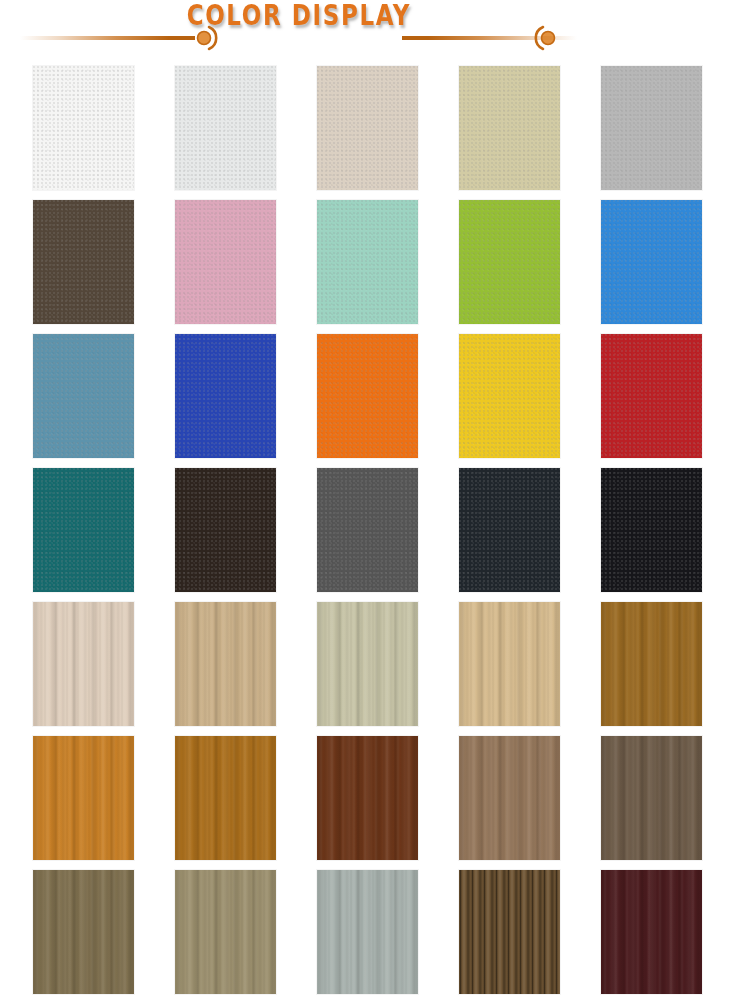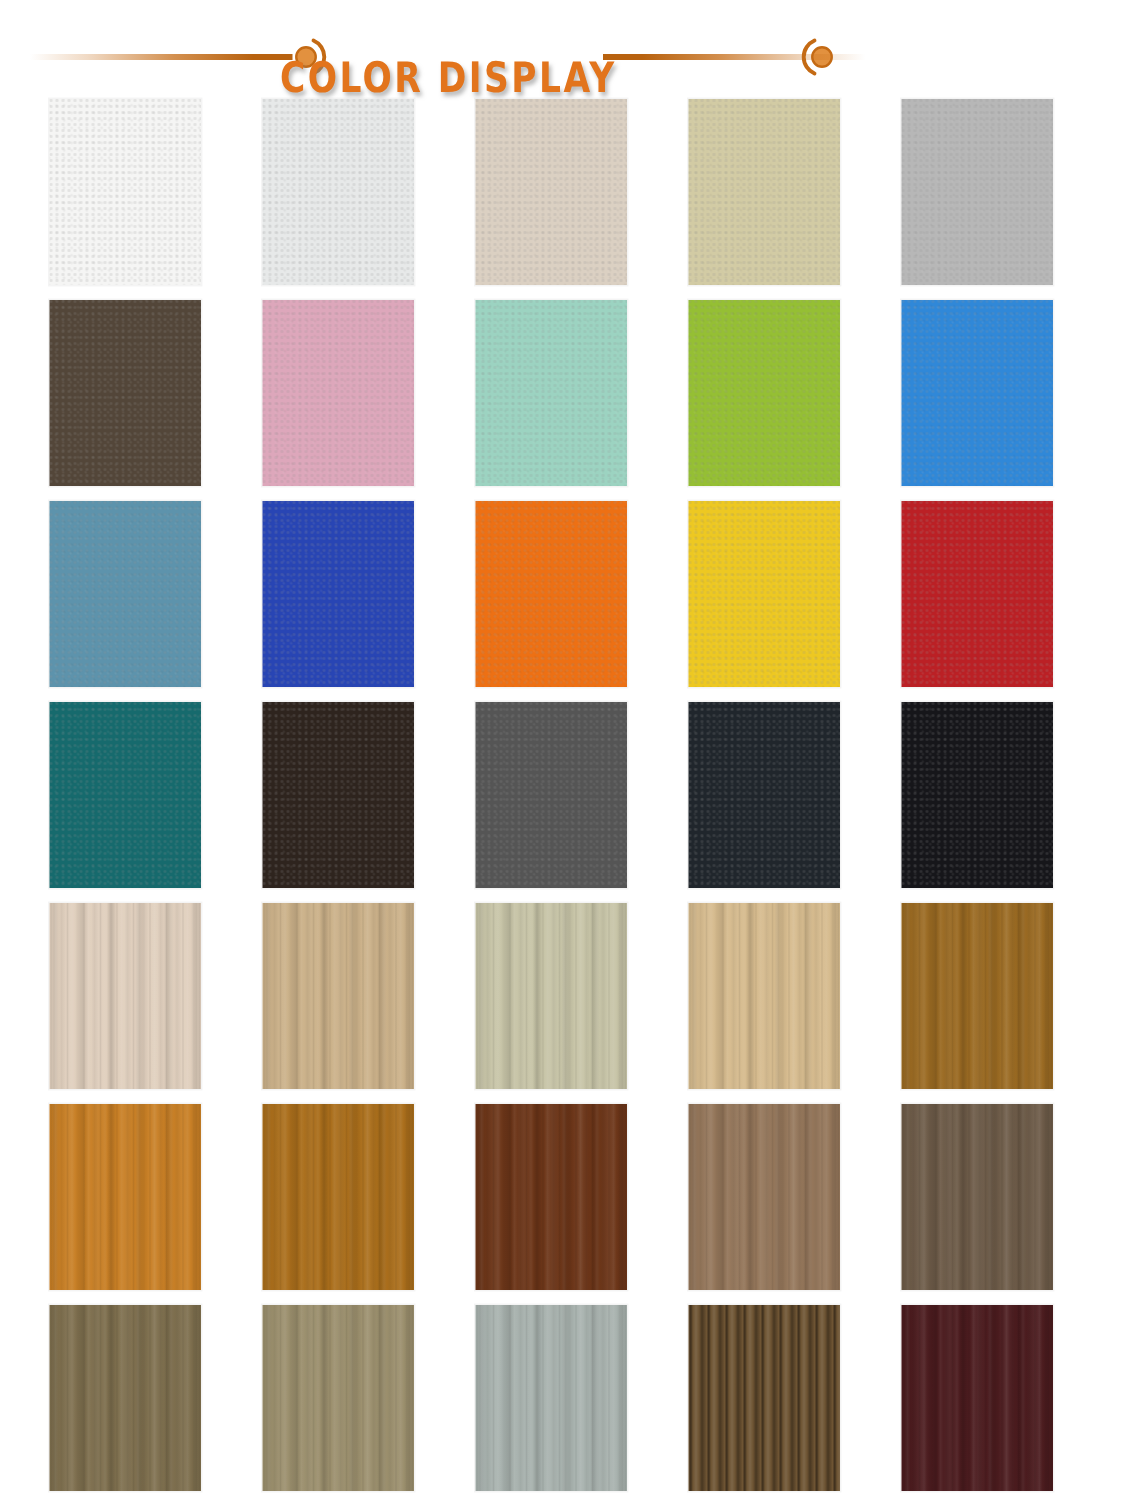--- a/index.html
+++ b/index.html
@@ -13,21 +13,21 @@
     overflow: hidden;
     font-family: "Liberation Sans", sans-serif;
   }
 
   
   .header {
     position: relative;
     width: 597px;
     height: 66px;
     display: flex;
-    align-items: flex-end;
+    align-items: flex-start;
     justify-content: center;
     box-sizing: border-box;
   }
 
   .rule {
     position: absolute;
     top: 36px;
     height: 4px;
   }
   .rule-left {

